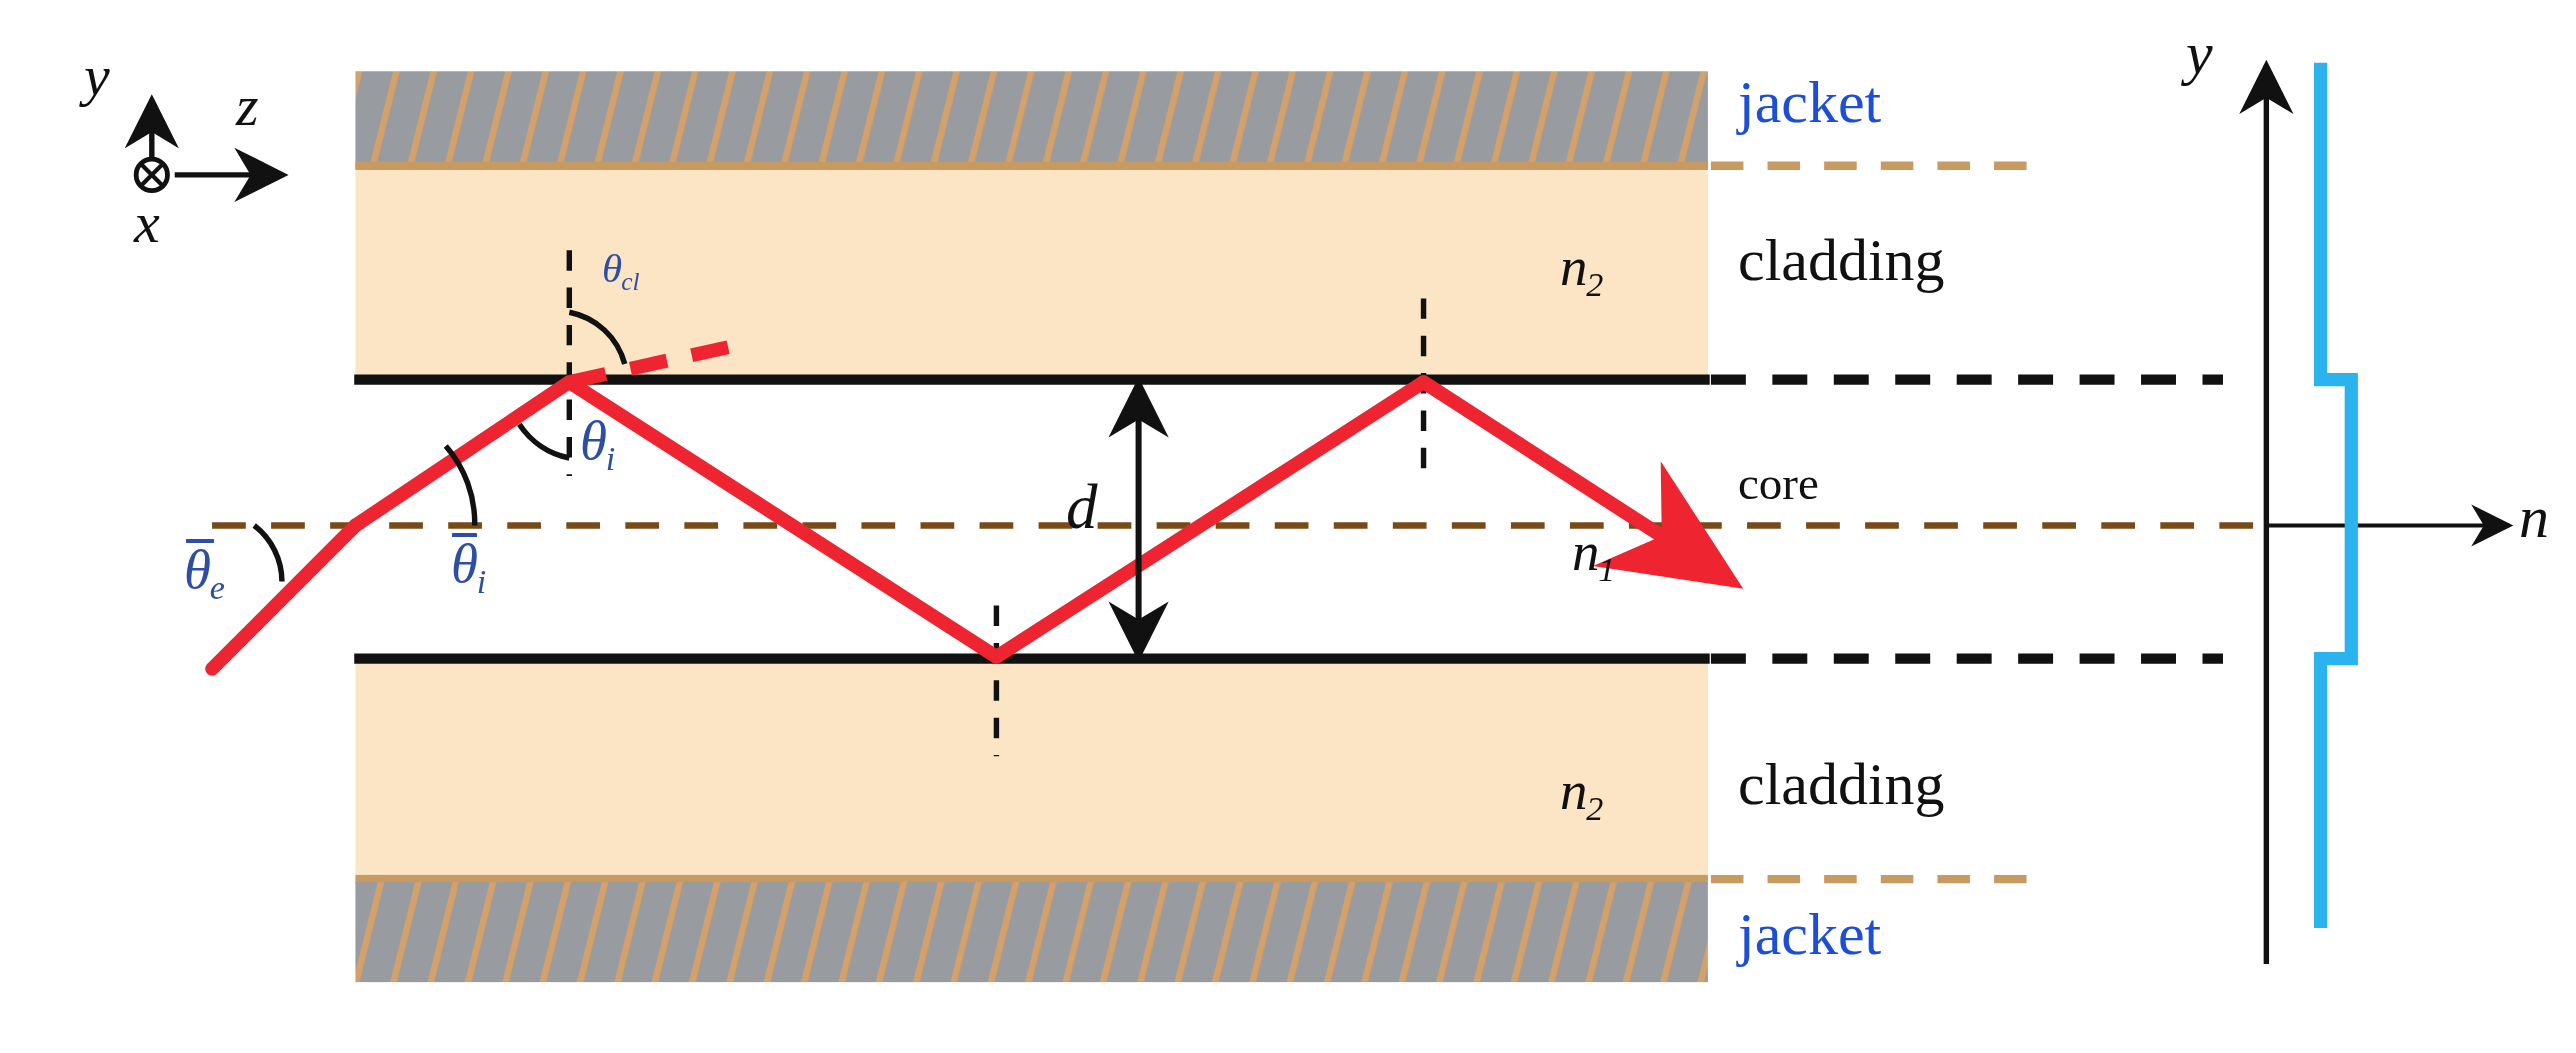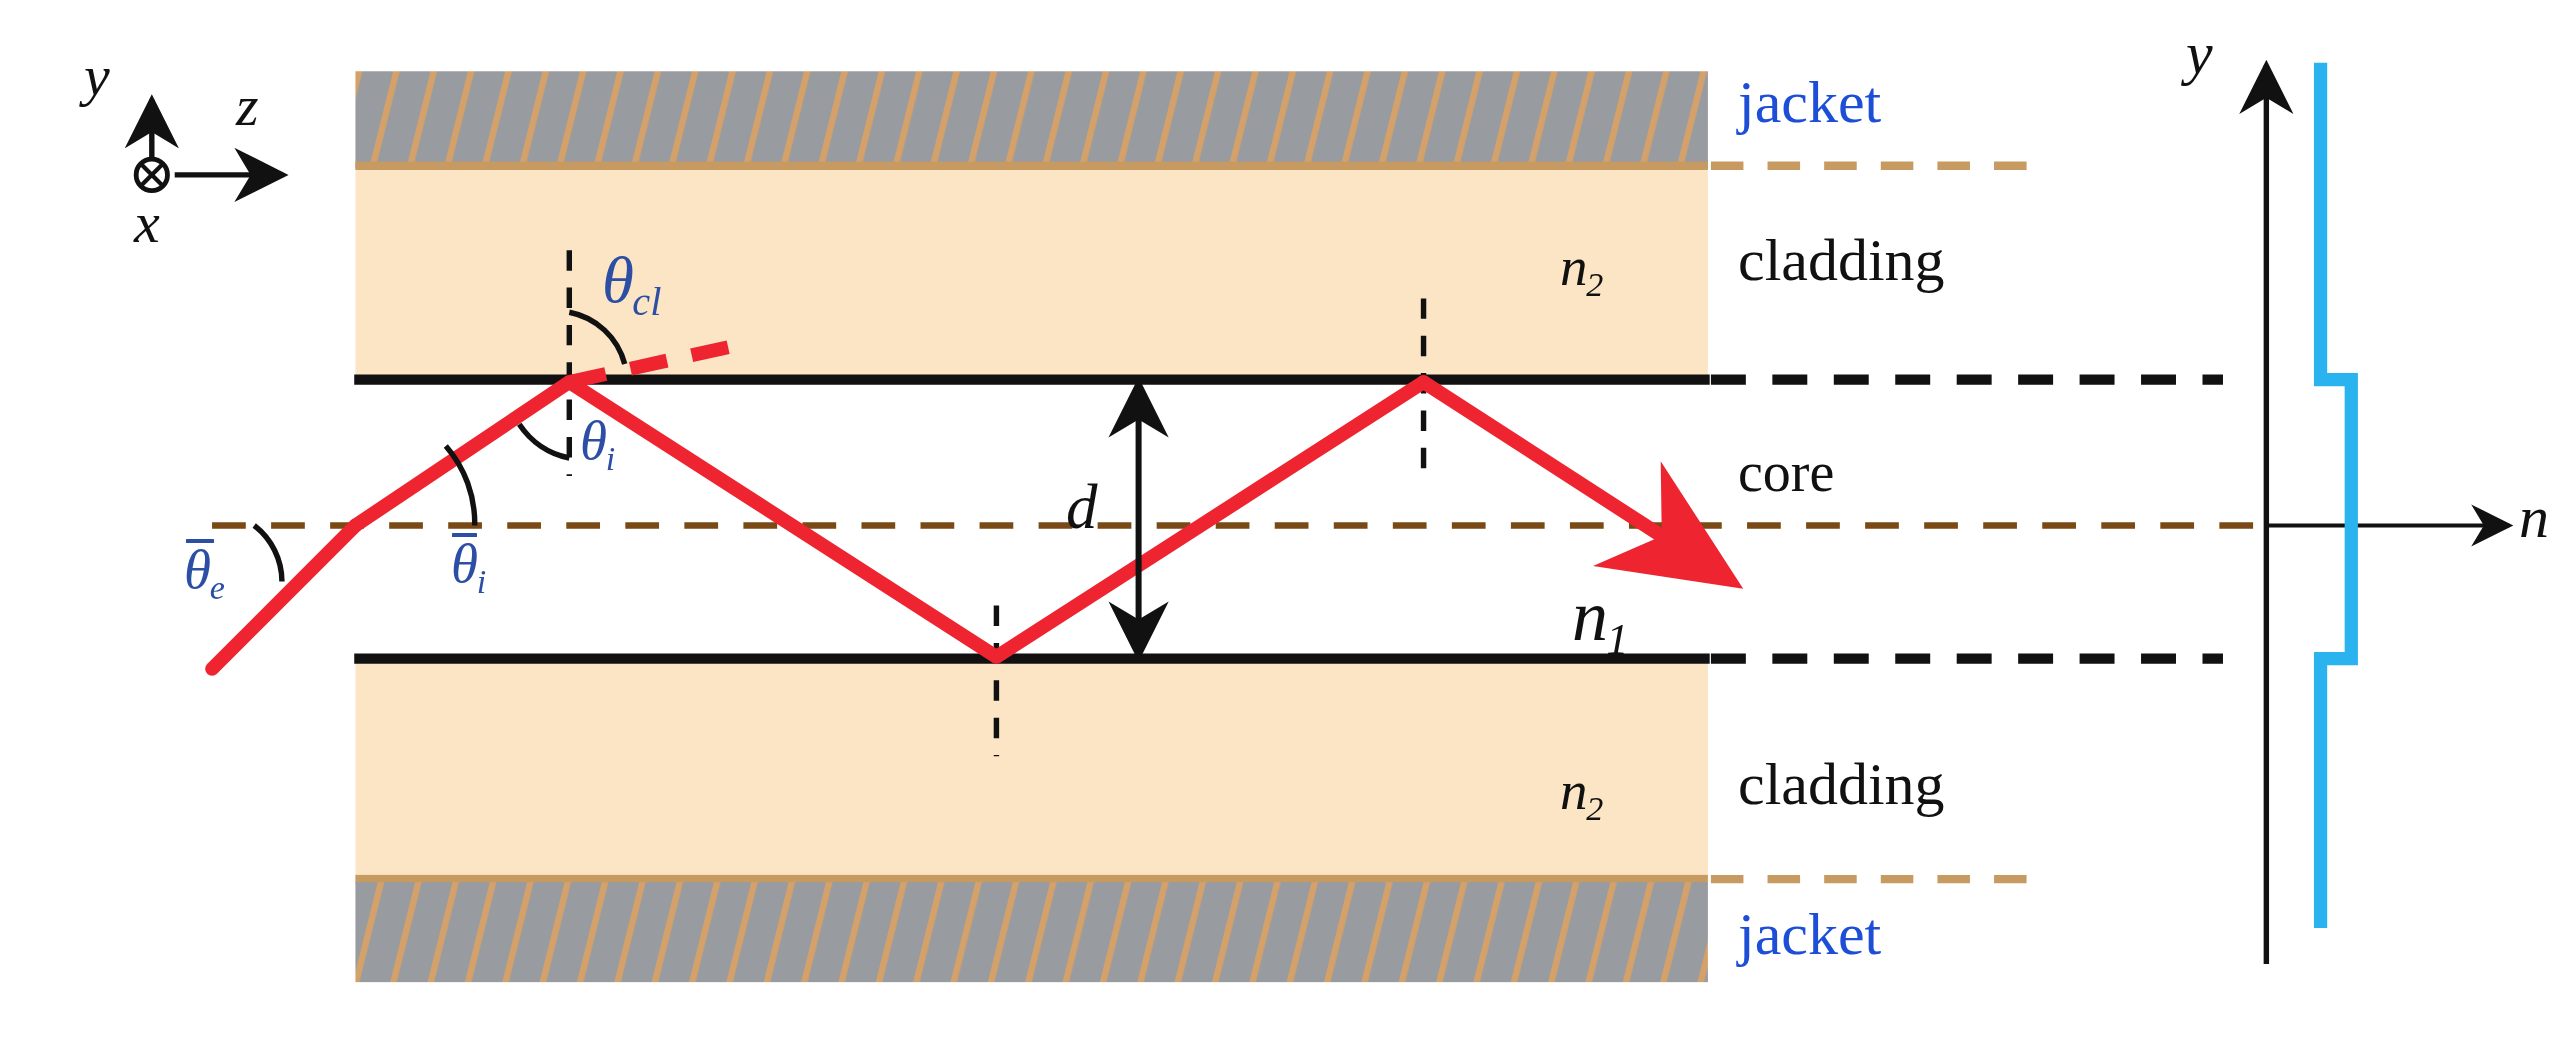--- a/index.html
+++ b/index.html
@@ -96,49 +96,49 @@
       <polyline points="3852,104 3852,630 3903,630 3903,1093 3852,1093 3852,1540" fill="none" stroke="#2BB3EF" stroke-width="22" stroke-linejoin="miter"></polyline>
     </g>
   </svg>
 
   <div class="lbl mathit blk" style="left:84px;top:47px;font-size:58px;">y</div>
   <div class="lbl mathit blk" style="left:236px;top:77px;font-size:58px;">z</div>
   <div class="lbl mathit blk" style="left:134px;top:194px;font-size:58px;">x</div>
 
   <div class="lbl tan" style="left:1738px;top:72px;font-size:60px;">jacket</div>
   <div class="lbl blk" style="left:1738px;top:230px;font-size:60px;">cladding</div>
-  <div class="lbl blk" style="left:1738px;top:444px;font-size:56px;text-align:center;">core</div>
+  <div class="lbl blk" style="left:1738px;top:460px;font-size:47px;text-align:center;">core</div>
   <div class="lbl blk" style="left:1738px;top:754px;font-size:60px;">cladding</div>
   <div class="lbl tan" style="left:1738px;top:904px;font-size:60px;">jacket</div>
 
   <div class="lbl blk" style="left:1560px;top:239px;font-size:55px;">
     <span class="mathit">n</span><span class="sub">2</span>
   </div>
   <div class="lbl blk" style="left:1560px;top:763px;font-size:55px;">
     <span class="mathit">n</span><span class="sub">2</span>
   </div>
-  <div class="lbl blk" style="left:1572px;top:580px;font-size:72px;">
+  <div class="lbl blk" style="left:1572px;top:524px;font-size:55px;">
     <span class="mathit">n</span><span class="sub">1</span>
   </div>
 
   <div class="lbl mathit blk" style="left:1066px;top:476px;font-size:63px;">d</div>
 
   <div class="lbl blu" style="left:184px;top:542px;font-size:55px;">
     <span class="ovb"><span class="bar"></span><span class="mathit">θ</span><span class="sub">e</span></span>
   </div>
 
   <div class="lbl blu" style="left:451px;top:536px;font-size:55px;">
     <span class="ovb"><span class="bar"></span><span class="mathit">θ</span><span class="sub">i</span></span>
   </div>
 
   <div class="lbl blu" style="left:580px;top:413px;font-size:55px;">
     <span class="mathit">θ</span><span class="sub">i</span>
   </div>
 
-  <div class="lbl blu" style="left:602px;top:248px;font-size:65px;text-align:center;">
+  <div class="lbl blu" style="left:602px;top:248px;font-size:41px;text-align:center;">
     <span class="mathit">θ</span><span class="sub">cl</span>
   </div>
 
   <div class="lbl mathit blk" style="left:2186px;top:23px;font-size:60px;">y</div>
   <div class="lbl mathit blk" style="left:2519px;top:487px;font-size:60px;">n</div>
 
 </div>
 
 
 </body></html>

